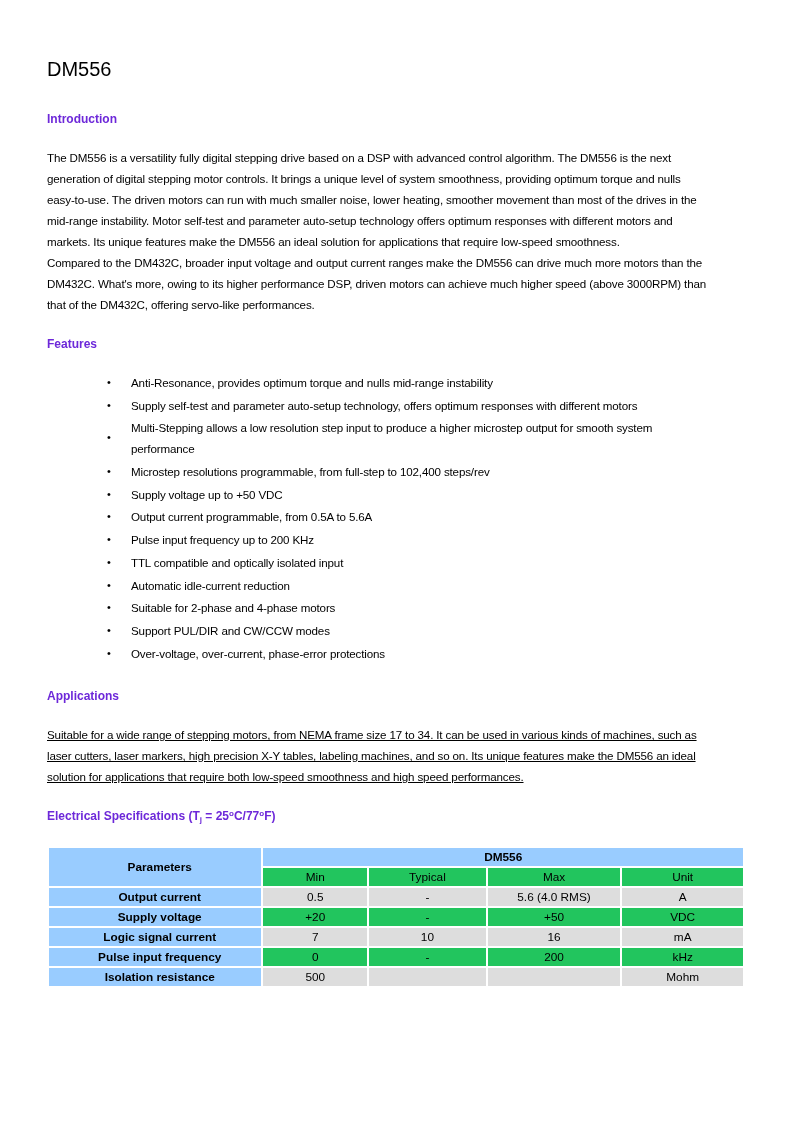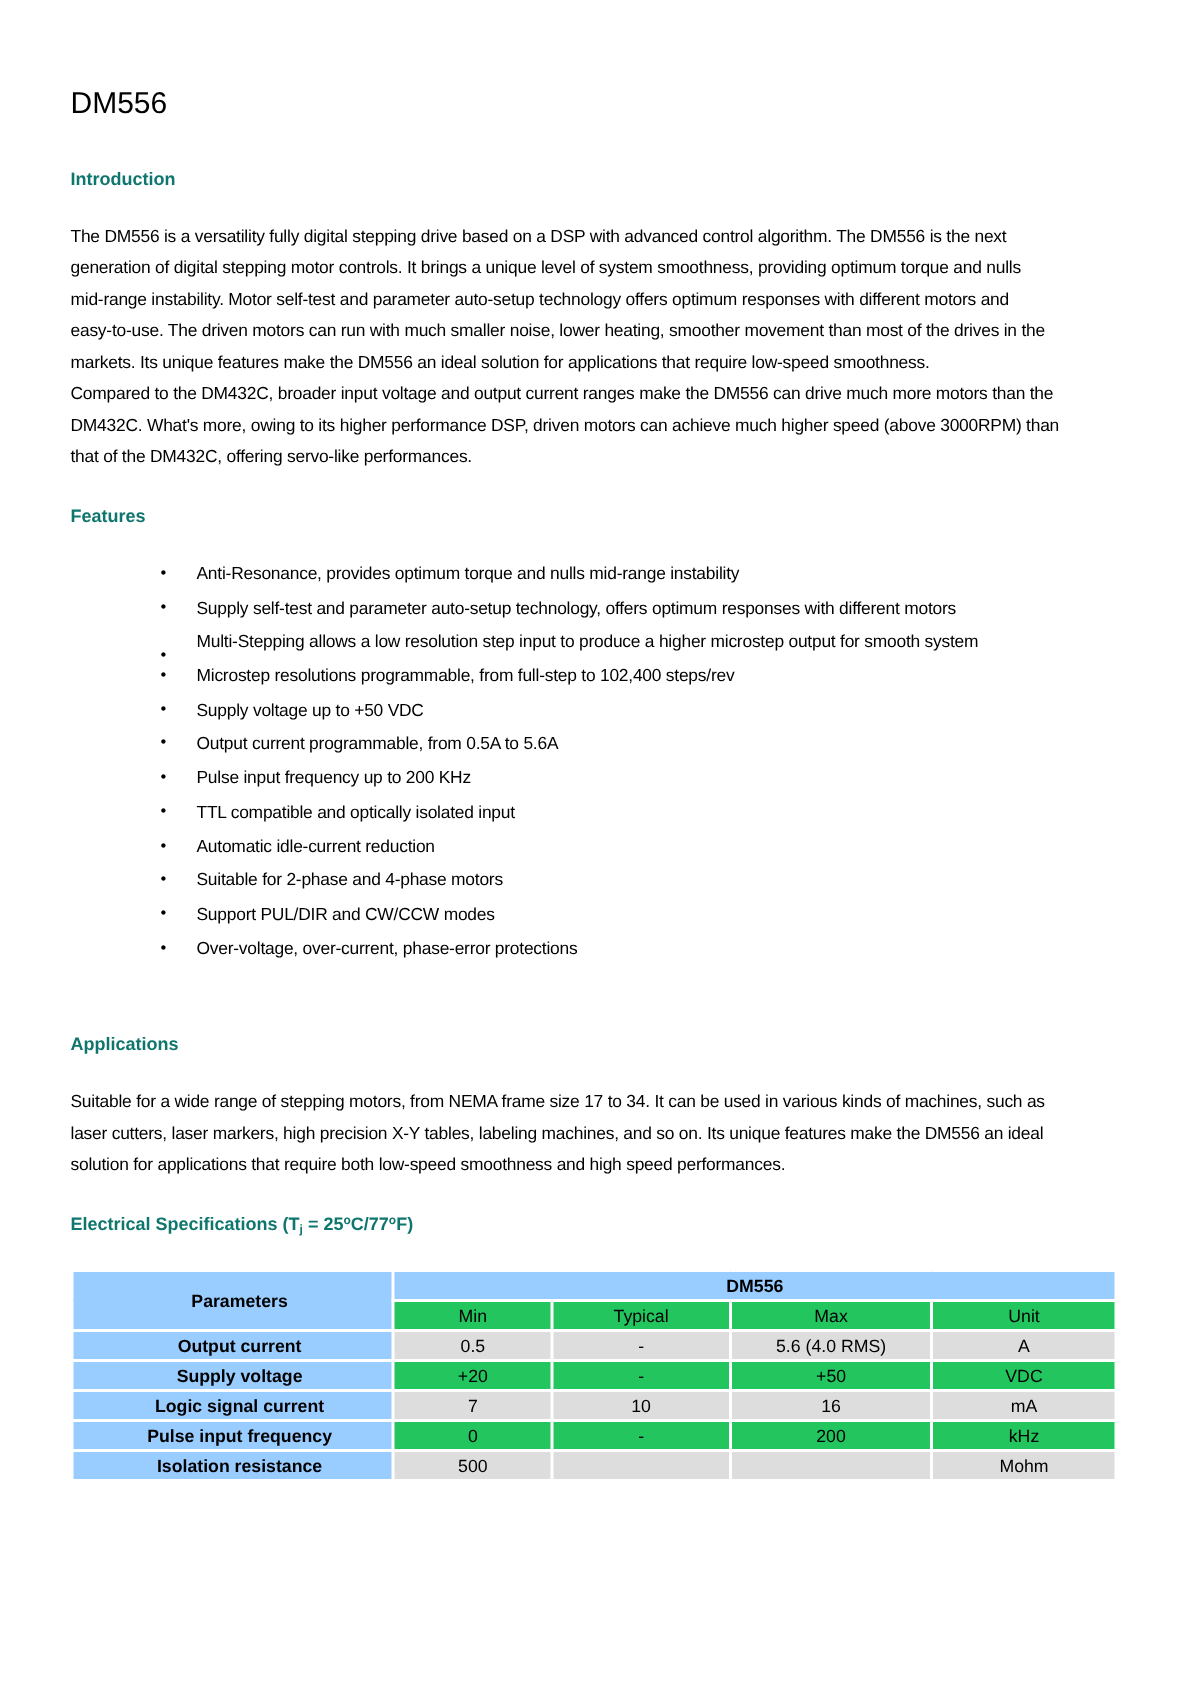--- a/index.html
+++ b/index.html
@@ -6,21 +6,21 @@
     body {
       width: 793px; height: 1122px; position: relative; overflow: hidden;
       font-family: "Liberation Sans", sans-serif; color: #000;
     }
     .title {
       position: absolute; left: 47px; top: 58px;
       font-size: 20px; font-weight: normal; margin: 0;
     }
     .heading {
       position: absolute; left: 47px;
-      font-size: 12px; font-weight: bold; color: #0f766e; margin: 0;
+      font-size: 12px; font-weight: bold; color: #6d28d9; margin: 0;
     }
     .para {
       position: absolute; left: 47px; width: 705px;
       font-size: 11.6px; line-height: 21px; margin: 0; letter-spacing: -0.15px;
     }
     .para .line { display: block; white-space: nowrap; }
     .features {
       position: absolute; left: 0; top: 372px; margin: 0; padding: 0; list-style: none;
     }
     .feat {
@@ -50,46 +50,46 @@
   </style>
 </head>
 <body>
 
 <h1 class="title">DM556</h1>
 
 <h2 class="heading" style="top:112px;">Introduction</h2>
 <p class="para" style="top:147px;">
   <span class="line">The DM556 is a versatility fully digital stepping drive based on a DSP with advanced control algorithm. The DM556 is the next</span>
   <span class="line">generation of digital stepping motor controls. It brings a unique level of system smoothness, providing optimum torque and nulls</span>
+  <span class="line">easy-to-use. The driven motors can run with much smaller noise, lower heating, smoother movement than most of the drives in the</span>
   <span class="line">mid-range instability. Motor self-test and parameter auto-setup technology offers optimum responses with different motors and</span>
-  <span class="line">easy-to-use. The driven motors can run with much smaller noise, lower heating, smoother movement than most of the drives in the</span>
   <span class="line">markets. Its unique features make the DM556 an ideal solution for applications that require low-speed smoothness.</span>
   <span class="line">Compared to the DM432C, broader input voltage and output current ranges make the DM556 can drive much more motors than the</span>
   <span class="line">DM432C. What's more, owing to its higher performance DSP, driven motors can achieve much higher speed (above 3000RPM) than</span>
   <span class="line">that of the DM432C, offering servo-like performances.</span>
 </p>
 
 <h2 class="heading" style="top:337px;">Features</h2>
 <ul class="features">
   <li class="feat"><span class="bullet">•</span><span class="ftext"><span class="line">Anti-Resonance, provides optimum torque and nulls mid-range instability</span></span></li>
   <li class="feat"><span class="bullet">•</span><span class="ftext"><span class="line">Supply self-test and parameter auto-setup technology, offers optimum responses with different motors</span></span></li>
-  <li class="feat two-line"><span class="bullet">•</span><span class="ftext"><span class="line">Multi-Stepping allows a low resolution step input to produce a higher microstep output for smooth system</span></span></li>
+  <li class="feat two-line"><span class="bullet">•</span><span class="ftext"><span class="line">Multi-Stepping allows a low resolution step input to produce a higher microstep output for smooth system</span><span class="line">performance</span></span></li>
   <li class="feat"><span class="bullet">•</span><span class="ftext"><span class="line">Microstep resolutions programmable, from full-step to 102,400 steps/rev</span></span></li>
   <li class="feat"><span class="bullet">•</span><span class="ftext"><span class="line">Supply voltage up to +50 VDC</span></span></li>
   <li class="feat"><span class="bullet">•</span><span class="ftext"><span class="line">Output current programmable, from 0.5A to 5.6A</span></span></li>
   <li class="feat"><span class="bullet">•</span><span class="ftext"><span class="line">Pulse input frequency up to 200 KHz</span></span></li>
   <li class="feat"><span class="bullet">•</span><span class="ftext"><span class="line">TTL compatible and optically isolated input</span></span></li>
   <li class="feat"><span class="bullet">•</span><span class="ftext"><span class="line">Automatic idle-current reduction</span></span></li>
   <li class="feat"><span class="bullet">•</span><span class="ftext"><span class="line">Suitable for 2-phase and 4-phase motors</span></span></li>
   <li class="feat"><span class="bullet">•</span><span class="ftext"><span class="line">Support PUL/DIR and CW/CCW modes</span></span></li>
   <li class="feat"><span class="bullet">•</span><span class="ftext"><span class="line">Over-voltage, over-current, phase-error protections</span></span></li>
 </ul>
 
 <h2 class="heading" style="top:689px;">Applications</h2>
-<p class="para" style="top:724px;">
+<p class="para" style="top:724px;text-decoration:underline;">
   <span class="line">Suitable for a wide range of stepping motors, from NEMA frame size 17 to 34. It can be used in various kinds of machines, such as</span>
   <span class="line">laser cutters, laser markers, high precision X-Y tables, labeling machines, and so on. Its unique features make the DM556 an ideal</span>
   <span class="line">solution for applications that require both low-speed smoothness and high speed performances.</span>
 </p>
 
 <h2 class="heading" style="top:809px;"><span>Electrical Specifications (T</span><sub class="tj">j</sub><span> = 25</span><sup class="deg">o</sup><span>C/77</span><sup class="deg">o</sup><span>F)</span></h2>
 
 <table class="spec">
   <colgroup>
     <col style="width:215px">

